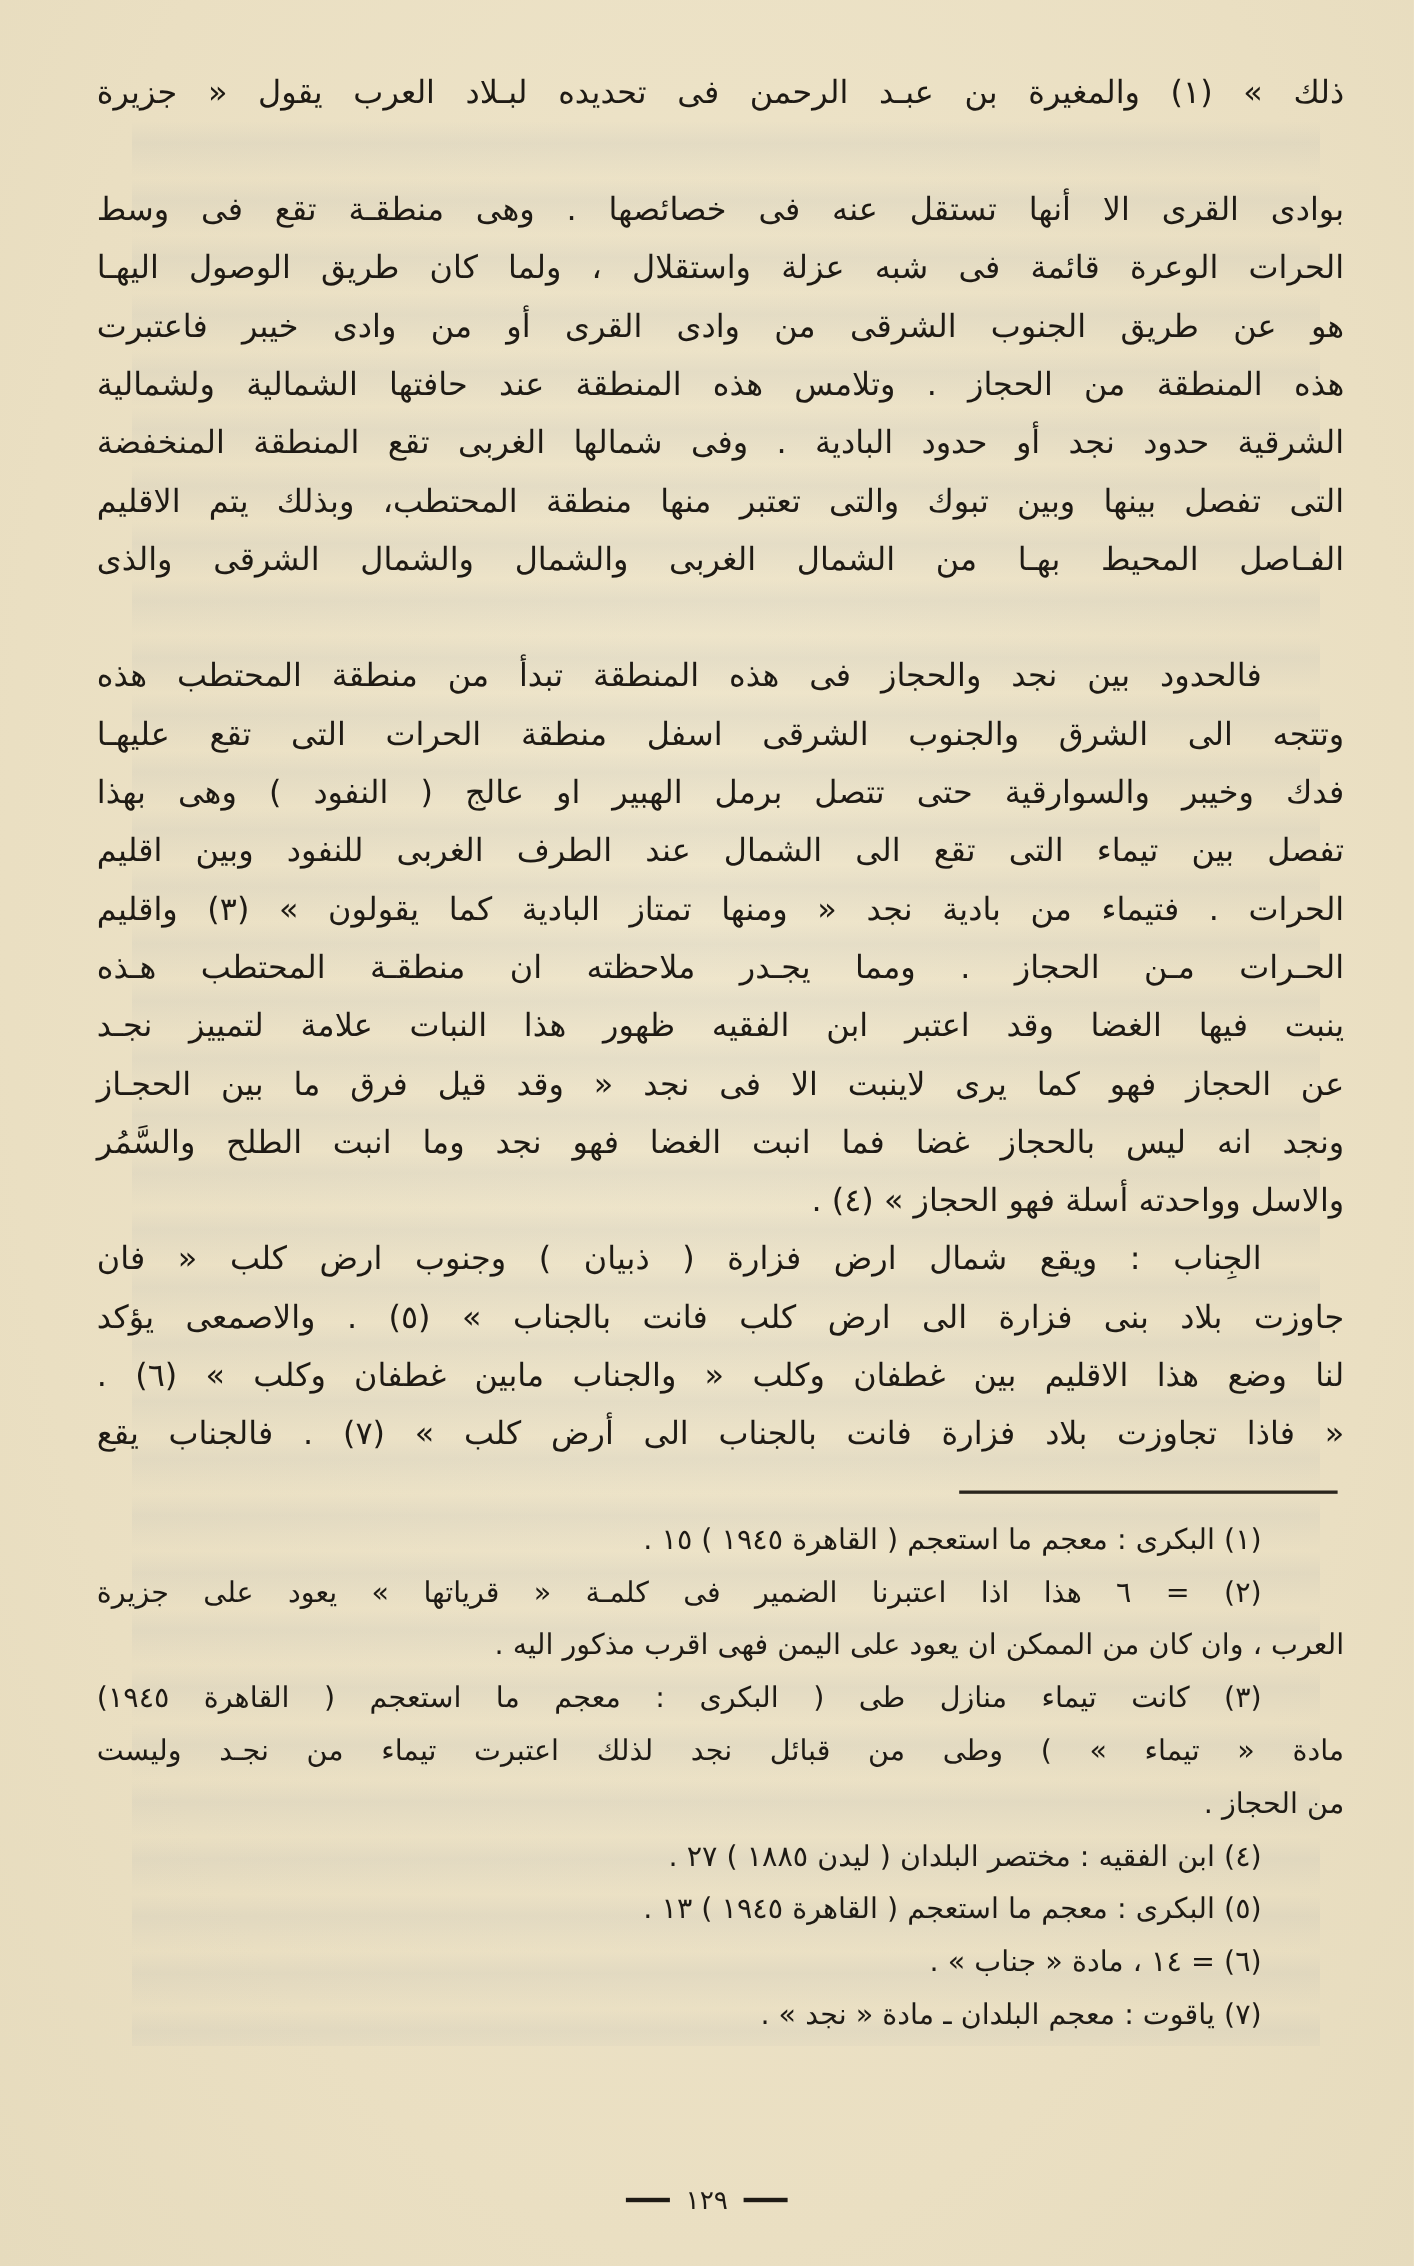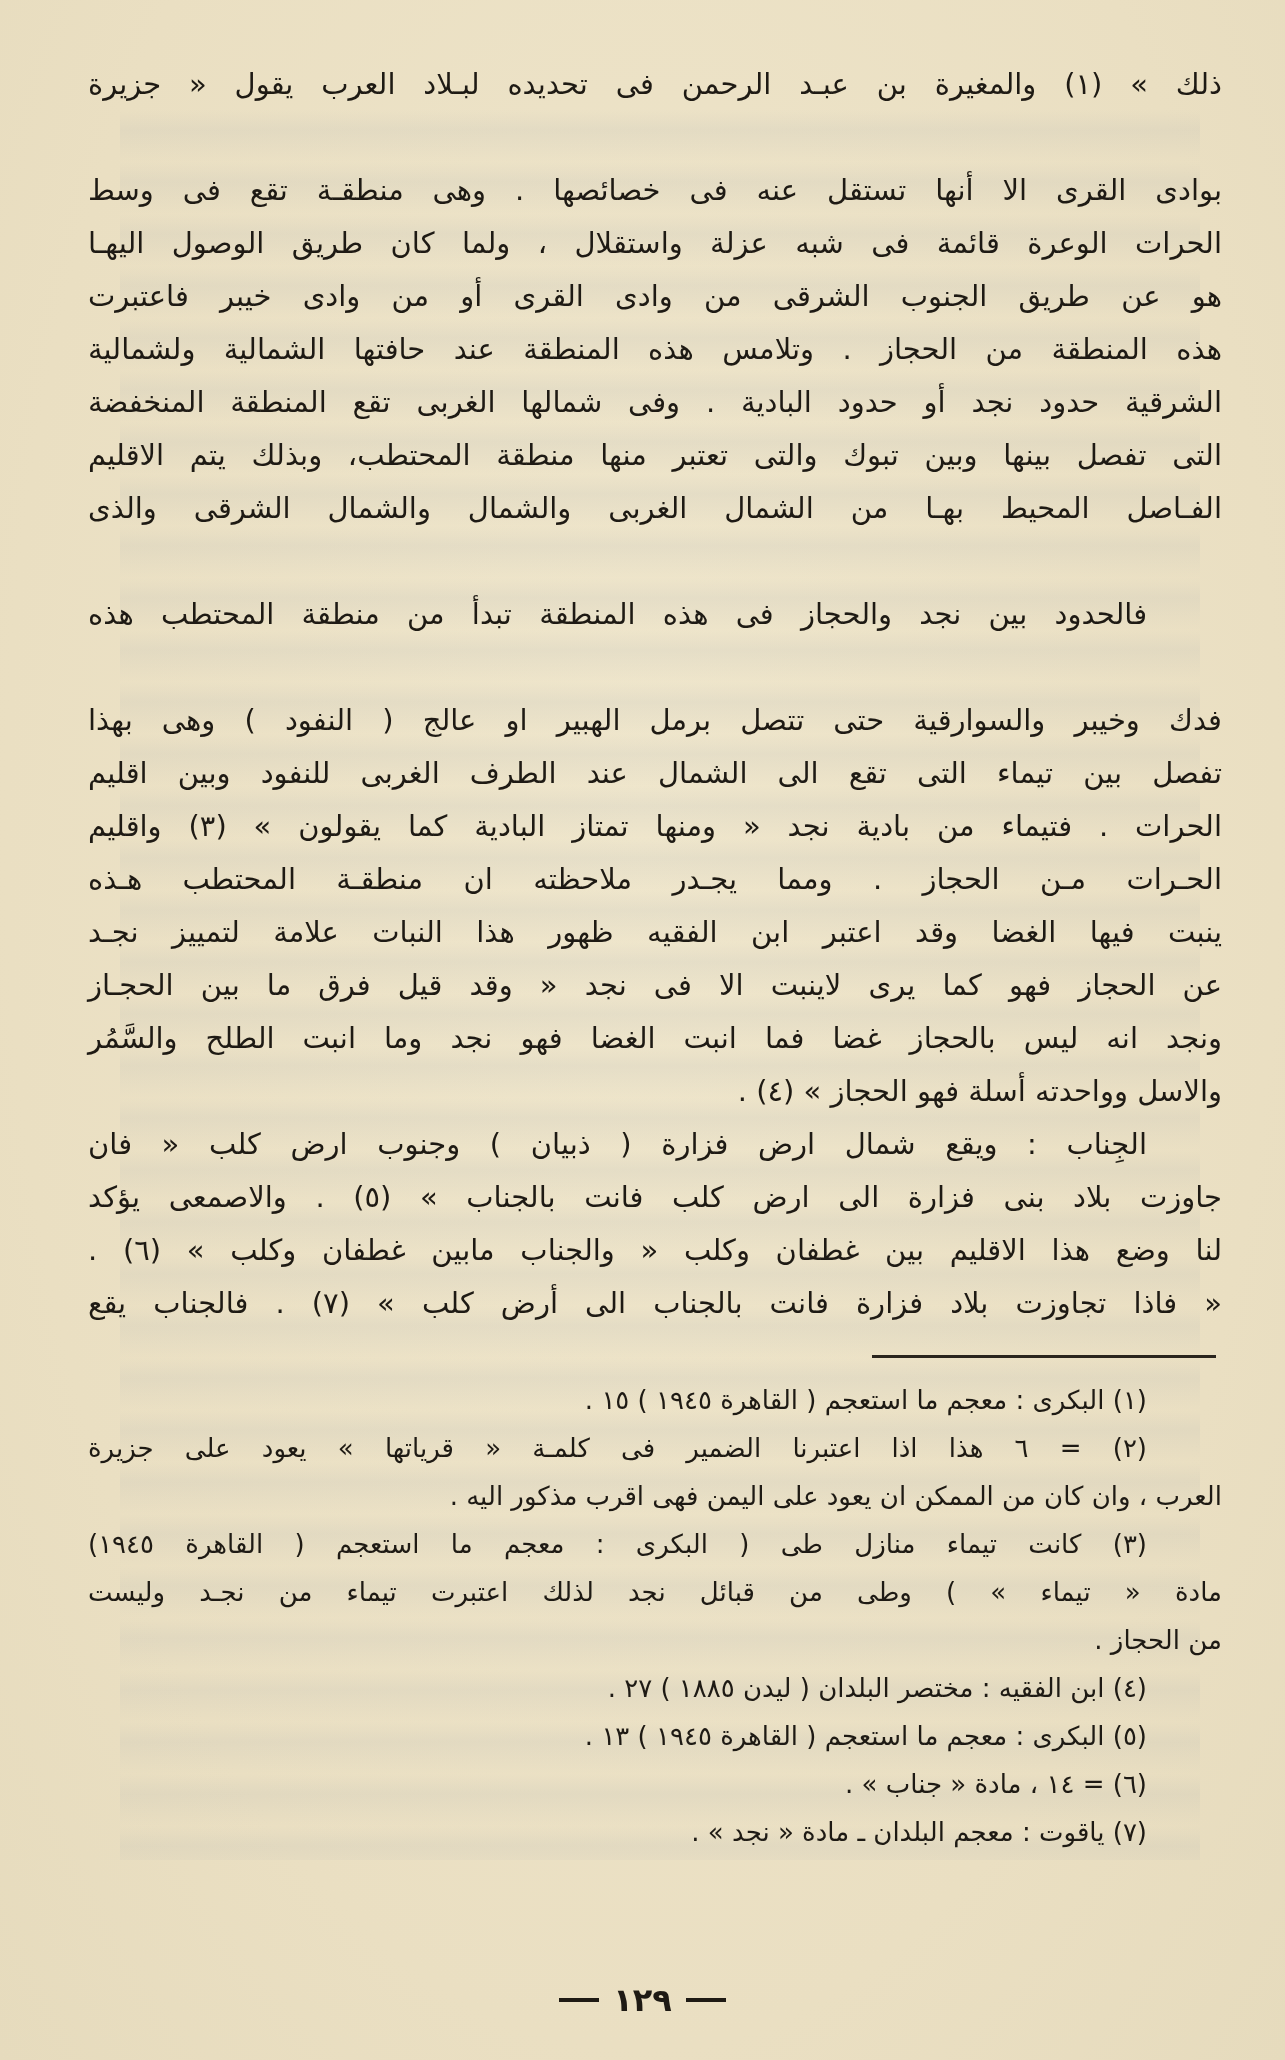--- a/index.html
+++ b/index.html
@@ -30,37 +30,38 @@
   .rule {
     position: absolute; left: 872px; top: 1355px; width: 344px; height: 3px;
     background: #2a251d;
   }
   .pagenum {
     position: absolute; left: 540px; top: 1980px; width: 205px; height: 40px;
     display: flex; align-items: center; justify-content: center; gap: 14px;
     direction: rtl;
   }
   .dash { display: inline-block; width: 40px; height: 4px; background: #1e1a14; }
-  .pagenum-text { font-size: 32px; font-weight: bold; line-height: 40px; }
+  .pagenum-text { font-size: 24px; font-weight: normal; line-height: 40px; }
 </style>
 </head>
 <body>
 
 <div class="page">
   <div class="bleed"></div>
 
   <div class="line body" style="top:58px">ذلك » (١) والمغيرة بن عبـد الرحمن فى تحديده لبـلاد العرب يقول « جزيرة</div>
   <div class="line body" style="top:164px">بوادى القرى الا أنها تستقل عنه فى خصائصها . وهى منطقـة تقع فى وسط</div>
   <div class="line body" style="top:217px">الحرات الوعرة قائمة فى شبه عزلة واستقلال ، ولما كان طريق الوصول اليهـا</div>
   <div class="line body" style="top:270px">هو عن طريق الجنوب الشرقى من وادى القرى أو من وادى خيبر فاعتبرت</div>
   <div class="line body" style="top:323px">هذه المنطقة من الحجاز . وتلامس هذه المنطقة عند حافتها الشمالية ولشمالية</div>
   <div class="line body" style="top:376px">الشرقية حدود نجد أو حدود البادية . وفى شمالها الغربى تقع المنطقة المنخفضة</div>
   <div class="line body" style="top:429px">التى تفصل بينها وبين تبوك والتى تعتبر منها منطقة المحتطب، وبذلك يتم الاقليم</div>
   <div class="line body" style="top:482px">الفـاصل المحيط بهـا من الشمال الغربى والشمال والشمال الشرقى والذى</div>
   <div class="line body indent" style="top:588px">فالحدود بين نجد والحجاز فى هذه المنطقة تبدأ من منطقة المحتطب هذه</div>
+  <div class="line body" style="top:641px">وتتجه الى الشرق والجنوب الشرقى اسفل منطقة الحرات التى تقع عليهـا</div>
   <div class="line body" style="top:694px">فدك وخيبر والسوارقية حتى تتصل برمل الهبير او عالج ( النفود ) وهى بهذا</div>
   <div class="line body" style="top:747px">تفصل بين تيماء التى تقع الى الشمال عند الطرف الغربى للنفود وبين اقليم</div>
   <div class="line body" style="top:800px">الحرات . فتيماء من بادية نجد « ومنها تمتاز البادية كما يقولون » (٣) واقليم</div>
   <div class="line body" style="top:853px">الحـرات مـن الحجاز . ومما يجـدر ملاحظته ان منطقـة المحتطب هـذه</div>
   <div class="line body" style="top:906px">ينبت فيها الغضا وقد اعتبر ابن الفقيه ظهور هذا النبات علامة لتمييز نجـد</div>
   <div class="line body" style="top:959px">عن الحجاز فهو كما يرى لاينبت الا فى نجد « وقد قيل فرق ما بين الحجـاز</div>
   <div class="line body" style="top:1012px">ونجد انه ليس بالحجاز غضا فما انبت الغضا فهو نجد وما انبت الطلح والسَّمُر</div>
   <div class="line body last" style="top:1065px">والاسل وواحدته أسلة فهو الحجاز » (٤) .</div>
   <div class="line body indent" style="top:1118px">الجِناب : ويقع شمال ارض فزارة ( ذبيان ) وجنوب ارض كلب « فان</div>
   <div class="line body" style="top:1171px">جاوزت بلاد بنى فزارة الى ارض كلب فانت بالجناب » (٥) . والاصمعى يؤكد</div>

